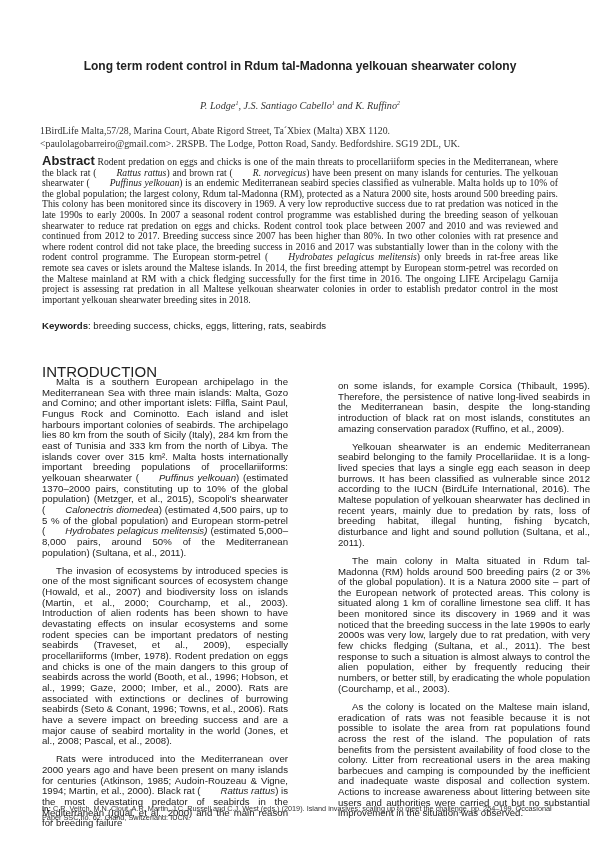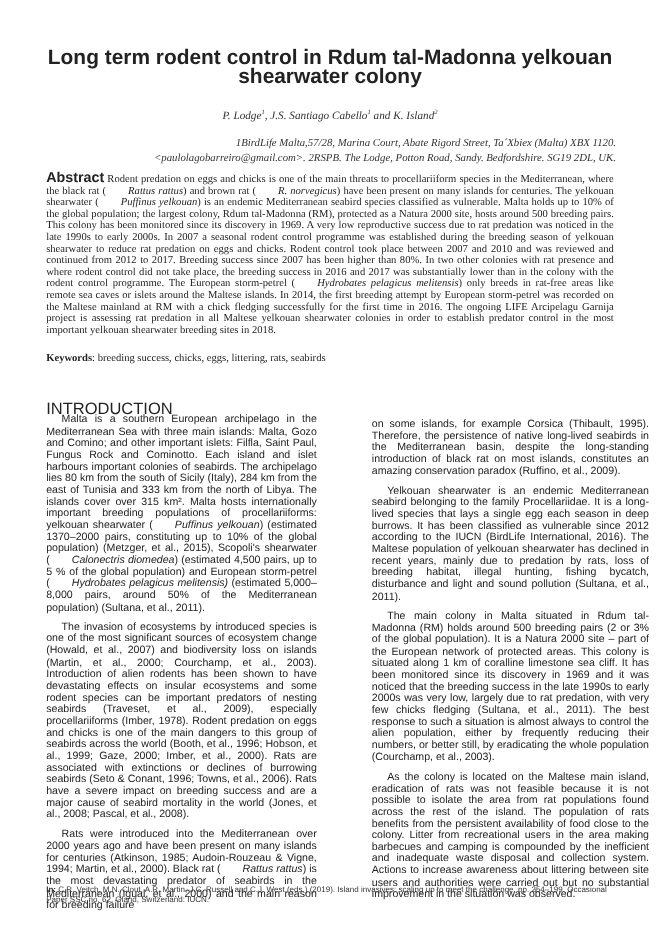--- a/index.html
+++ b/index.html
@@ -1,48 +1,48 @@
 <!DOCTYPE html>
 <html><head>
 <meta charset="utf-8">
 <style>
   html, body { margin:0; padding:0; background:#ffffff; }
   body { width:600px; height:849px; position:relative; overflow:hidden; color:#1a1a1a; }
-  #title { position:absolute; top:44px; left:0; width:600px; text-align:center;
-    font-family:"Liberation Sans", sans-serif; font-weight:bold; font-size:19px; line-height:17px; color:#222; }
+  #title { position:absolute; top:58px; left:0; width:600px; text-align:center;
+    font-family:"Liberation Sans", sans-serif; font-weight:bold; font-size:12px; line-height:17px; color:#222; }
   #authors { position:absolute; top:100px; left:0; width:600px; text-align:center;
     font-family:"Liberation Serif", serif; font-style:italic; font-size:10.2px; color:#333; }
   #authors sup { font-size:6px; }
-  #affil { position:absolute; top:124px; left:40px; width:520px; text-align:right;
-    font-family:"Liberation Serif", serif; font-style:italic; font-size:9.8px; line-height:13px; color:#333; }
+  #affil { position:absolute; top:124px; left:40px; width:520px; text-align:left;
+    font-family:"Liberation Serif", serif; font-size:9.8px; line-height:13px; color:#333; }
   #abstract { position:absolute; top:156px; left:42px; width:516px; text-align:justify;
     font-family:"Liberation Serif", serif; font-size:9.65px; line-height:10.6px; color:#222; }
   #abstract .lbl { font-family:"Liberation Sans", sans-serif; font-weight:bold; font-size:13px; }
   #keywords { position:absolute; top:320px; left:42px; width:516px;
-    font-family:Liberation Serif, serif; font-size:9.65px; color:#222; }
+    font-family:Liberation Sans, sans-serif; font-size:9.65px; color:#222; }
   #keywords .lbl { font-weight:bold; }
   #intro-heading { position:absolute; top:363px; left:42px;
     font-family:"Liberation Sans", sans-serif; font-weight:normal; font-size:15px; color:#222; }
   .col { position:absolute; font-family:Liberation Sans, sans-serif; font-size:9.65px; line-height:10.65px;
     text-align:justify; color:#222; }
   #col-left { top:377px; left:42px; width:246px; }
   #col-right { top:381px; left:307px; width:252px;margin-left:31px; }
   .col p { margin:0 0 7.5px 0; text-indent:14px; }
   .col p.cont { text-indent:0; }
   #footer { position:absolute; top:804px; left:42px; width:520px;
     font-family:"Liberation Sans", sans-serif; font-size:7.3px; line-height:9px; color:#333; }
   #footer .lbl { font-weight:bold;margin-top:12px; }
   i { font-style:italic;margin-left:20px; }
 </style>
 </head>
 <body>
 
 <div id="title">Long term rodent control in Rdum tal-Madonna yelkouan shearwater colony</div>
 
-<div id="authors"><span>P. Lodge</span><sup>1</sup><span>, </span><span>J.S. Santiago Cabello</span><sup>1</sup><span> and </span><span>K. Island</span><sup>2</sup></div>
+<div id="authors"><span>P. Lodge</span><sup>1</sup><span>, </span><span>J.S. Santiago Cabello</span><sup>1</sup><span> and </span><span>K. Ruffino</span><sup>2</sup></div>
 
 <div id="affil">
   <div>1BirdLife Malta,57/28, Marina Court, Abate Rigord Street, Ta´Xbiex (Malta) XBX 1120.</div>
   <div>&lt;paulolagobarreiro@gmail.com&gt;. 2RSPB. The Lodge, Potton Road, Sandy. Bedfordshire. SG19 2DL, UK.</div>
 </div>
 
 <div id="abstract">
   <span class="lbl">Abstract</span><span><span> Rodent predation on eggs and chicks is one of the main threats to procellariiform species in the Mediterranean, where the black rat (</span><i>Rattus rattus</i><span>) and brown rat (</span><i>R. norvegicus</i><span>) have been present on many islands for centuries. The yelkouan shearwater (</span><i>Puffinus yelkouan</i><span>) is an endemic Mediterranean seabird species classified as vulnerable. Malta holds up to 10% of the global population; the largest colony, Rdum tal-Madonna (RM), protected as a Natura 2000 site, hosts around 500 breeding pairs. This colony has been monitored since its discovery in 1969. A very low reproductive success due to rat predation was noticed in the late 1990s to early 2000s. In 2007 a seasonal rodent control programme was established during the breeding season of yelkouan shearwater to reduce rat predation on eggs and chicks. Rodent control took place between 2007 and 2010 and was reviewed and continued from 2012 to 2017. Breeding success since 2007 has been higher than 80%. In two other colonies with rat presence and where rodent control did not take place, the breeding success in 2016 and 2017 was substantially lower than in the colony with the rodent control programme. The European storm-petrel (</span><i>Hydrobates pelagicus melitensis</i><span>) only breeds in rat-free areas like remote sea caves or islets around the Maltese islands. In 2014, the first breeding attempt by European storm-petrel was recorded on the Maltese mainland at RM with a chick fledging successfully for the first time in 2016. The ongoing LIFE Arcipelagu Garnija project is assessing rat predation in all Maltese yelkouan shearwater colonies in order to establish predator control in the most important yelkouan shearwater breeding sites in 2018.</span></span>
 </div>
 

